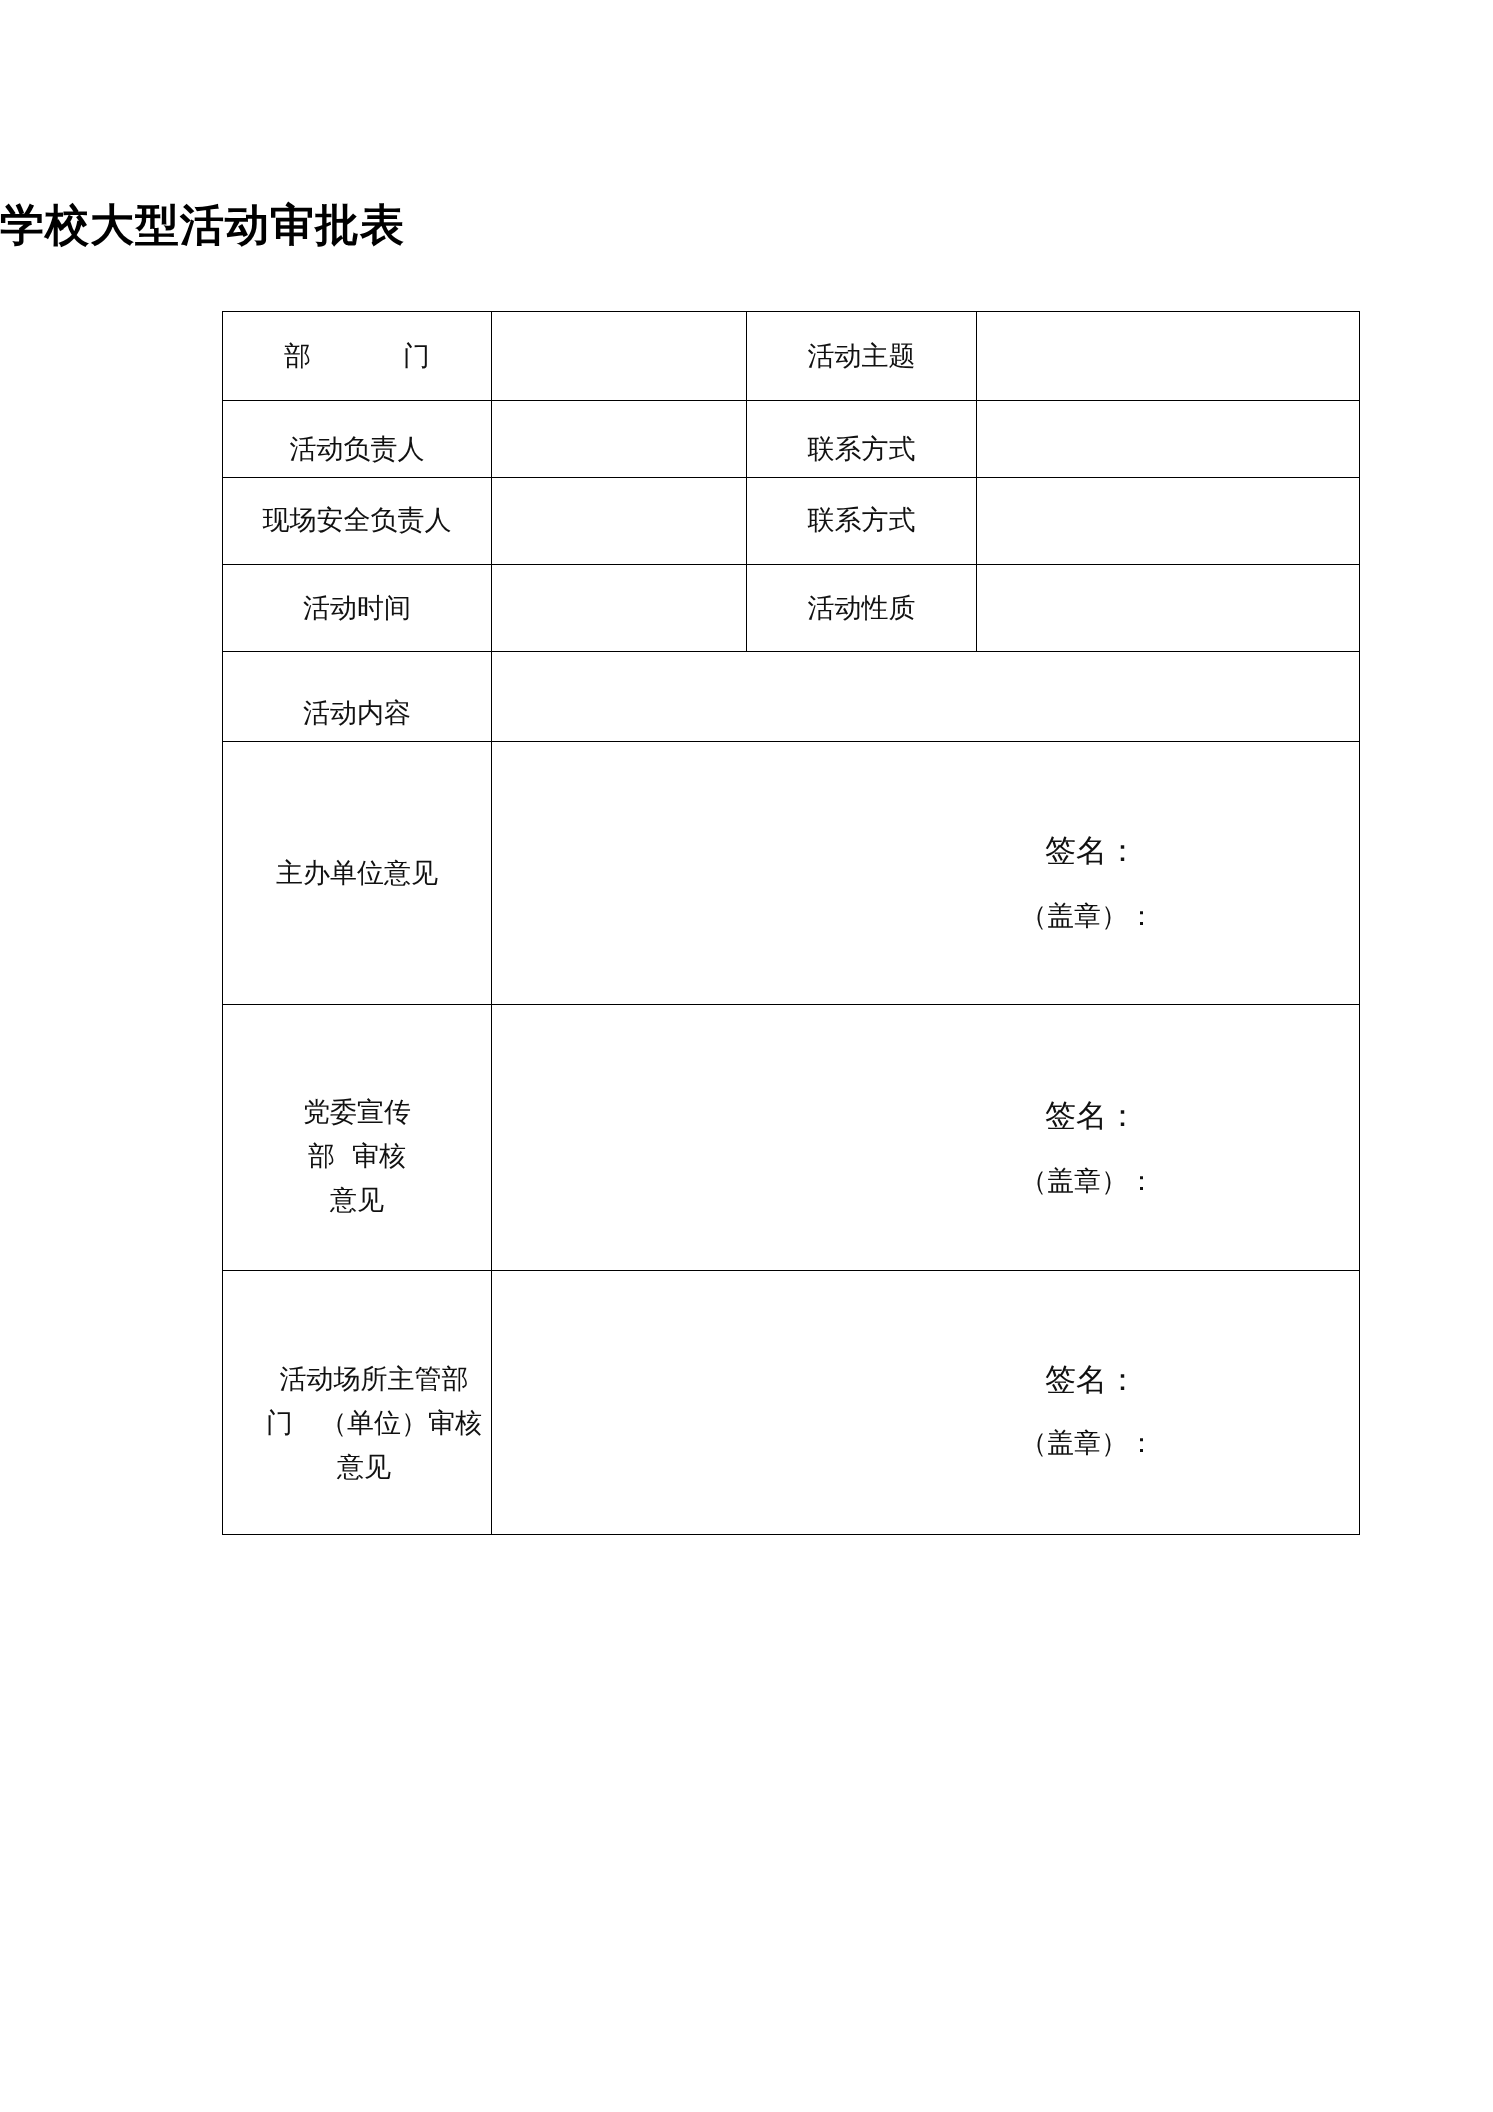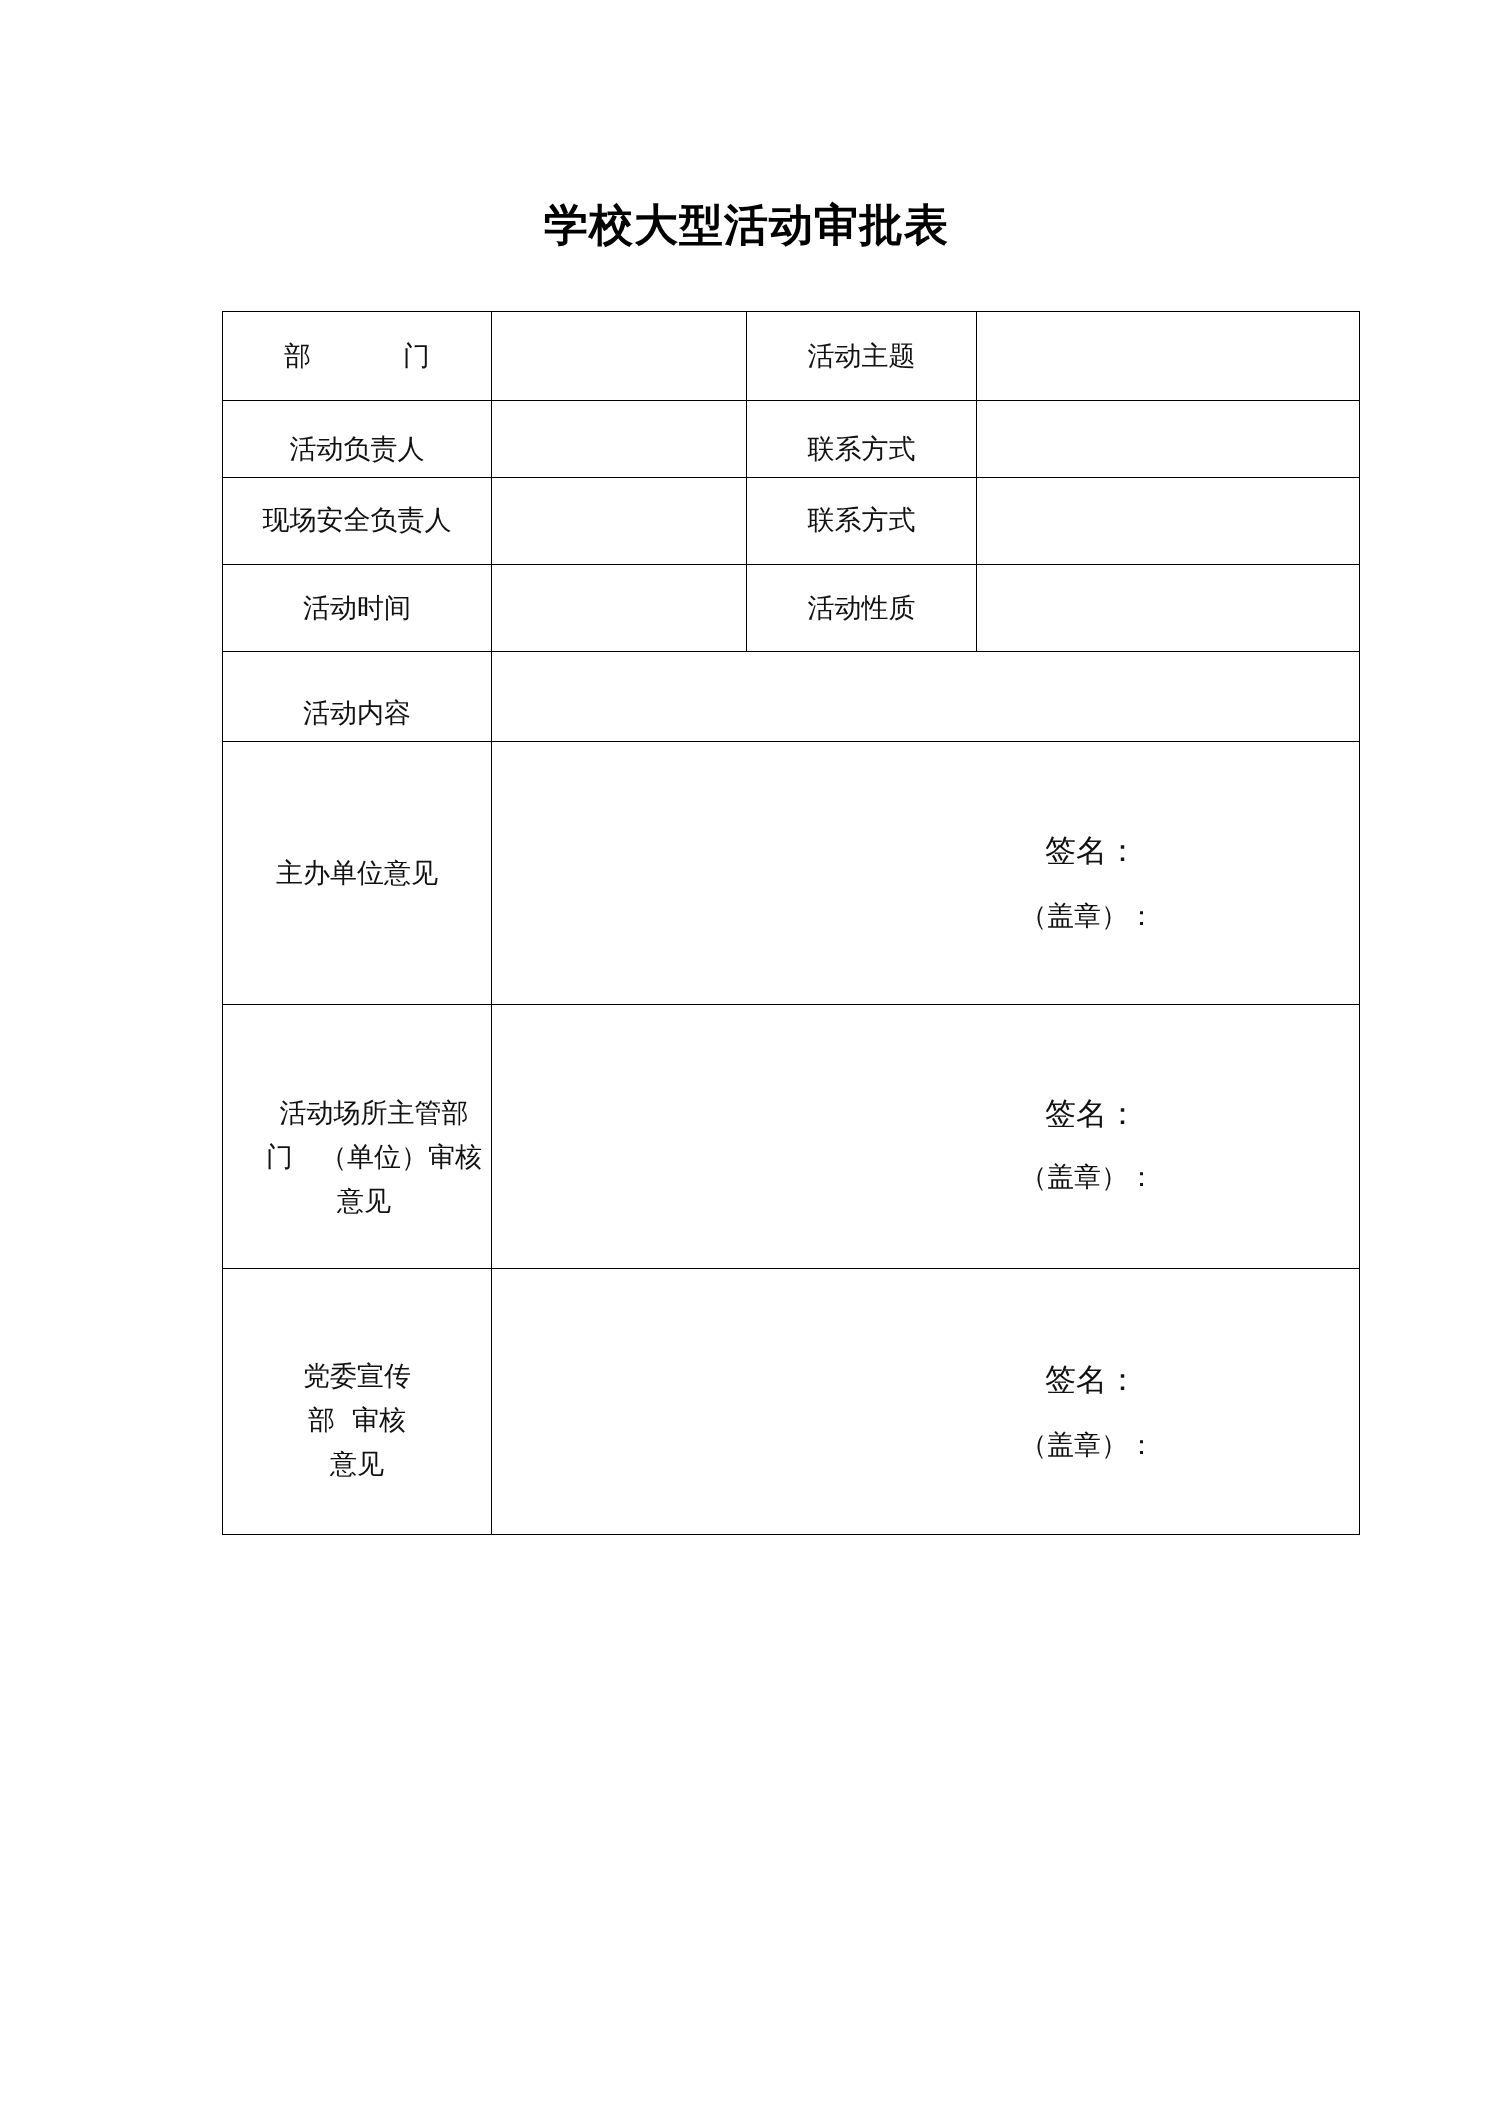--- a/index.html
+++ b/index.html
@@ -1,18 +1,18 @@
 <!DOCTYPE html>
 <html><head>
 <meta charset="utf-8">
 <style>
   html, body { margin: 0; padding: 0; background: #ffffff; }
   body { width: 1493px; height: 2112px; position: relative; overflow: hidden;
          font-family: "DejaVu Serif", "Liberation Serif", serif; color: #111; }
-  .title { position: absolute; left: 0; width: 1493px; top: 196px; text-align: center;
+  .title { position: absolute; left: 0; width: 1493px; top: 196px; text-align: left;
            font-family: "DejaVu Sans", "Liberation Sans", sans-serif; font-weight: bold;
            font-size: 44px; letter-spacing: 1px; color: #000; }
   table.form { position: absolute; left: 222px; top: 311px; width: 1137px;
                border-collapse: collapse; table-layout: fixed; border-radius: 16px; }
   table.form td { border: 1.6px solid #000; padding: 0; font-size: 27px; color: #111;
                   vertical-align: middle; text-align: center; position: relative; }
   .lbl { display: inline-block; line-height: 1.5; }
   .lbl-bottom { vertical-align: bottom !important; padding-bottom: 8px !important; }
   .spread { letter-spacing: 0; }
   .spread span.gap { display: inline-block; width: 92px; }
@@ -80,43 +80,43 @@
     </td>
     <td colspan="3">
       <div class="sig">
         <span></span>
         <span class="sig-name" style="top:88px">签名：</span>
         <span class="sig-seal" style="top:156px">（盖章）：</span>
       </div>
     </td>
   </tr>
 
+  <tr style="height:266px">
+    <td class="multiline-c" style="padding-top:36px;">
+      <div>党委宣传</div>
+      <div style="white-space:pre">部  审核</div>
+      <div>意见</div>
+    </td>
+    <td colspan="3">
+      <div class="sig">
+        <span></span>
+        <span class="sig-name" style="top:90px">签名：</span>
+        <span class="sig-seal" style="top:158px">（盖章）：</span>
+      </div>
+    </td>
+  </tr>
+
   <tr style="height:264px">
     <td class="multiline" style="padding-top:40px;">
       <div style="padding-left:20px">活动场所主管部</div>
       <div style="padding-left:20px">门　（单位）审核</div>
       <div>意见</div>
     </td>
     <td colspan="3">
       <div class="sig">
         <span></span>
         <span class="sig-name" style="top:88px">签名：</span>
         <span class="sig-seal" style="top:154px">（盖章）：</span>
       </div>
     </td>
   </tr>
-
-  <tr style="height:266px">
-    <td class="multiline-c" style="padding-top:36px;">
-      <div>党委宣传</div>
-      <div style="white-space:pre">部  审核</div>
-      <div>意见</div>
-    </td>
-    <td colspan="3">
-      <div class="sig">
-        <span></span>
-        <span class="sig-name" style="top:90px">签名：</span>
-        <span class="sig-seal" style="top:158px">（盖章）：</span>
-      </div>
-    </td>
-  </tr>
 </tbody>
   </table>
 
 </body></html>

